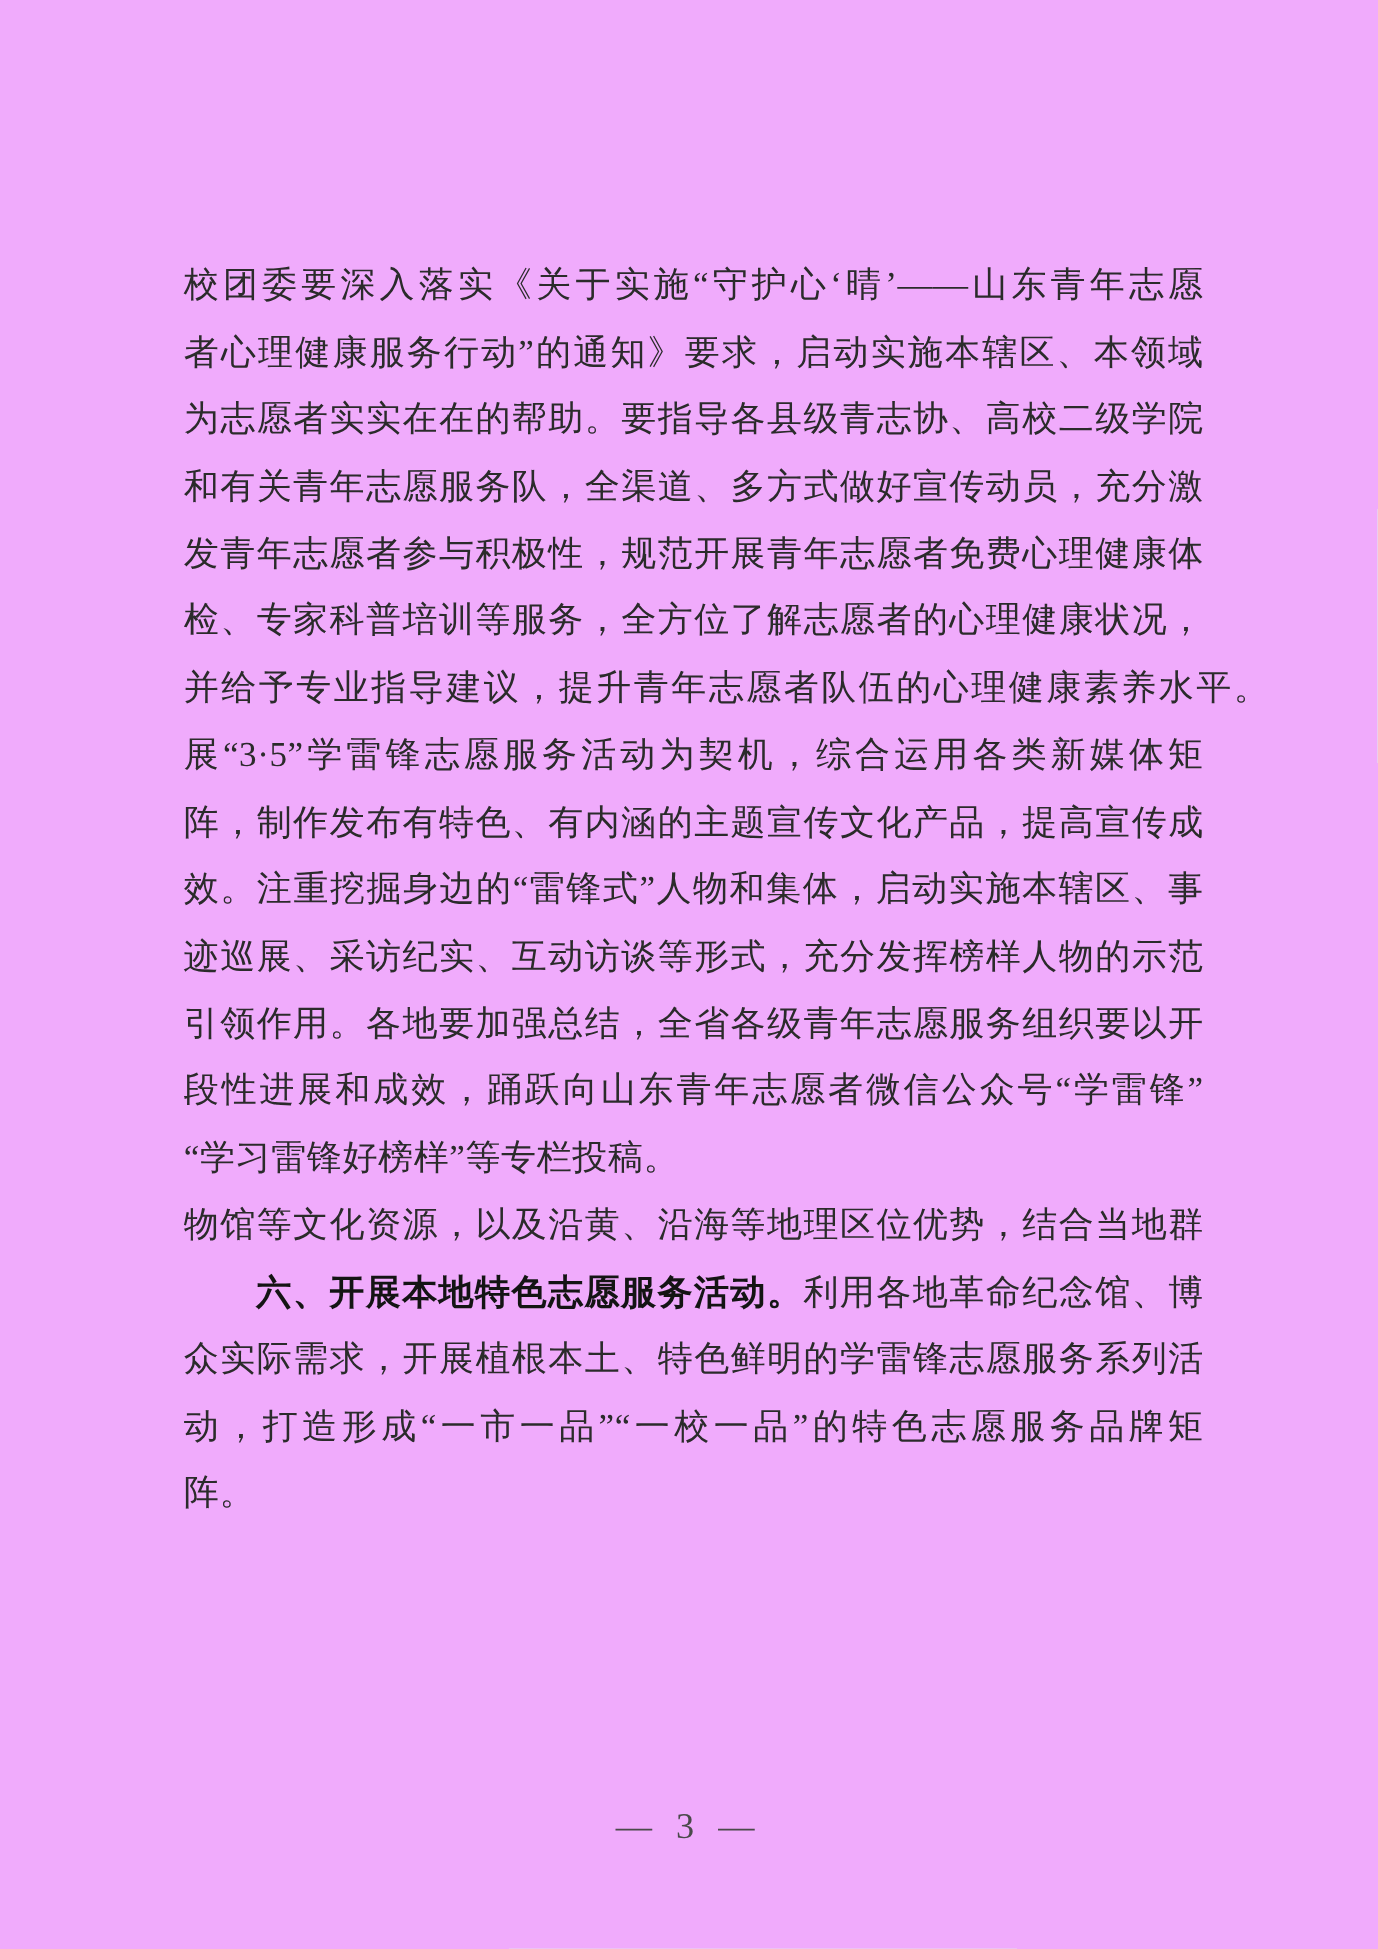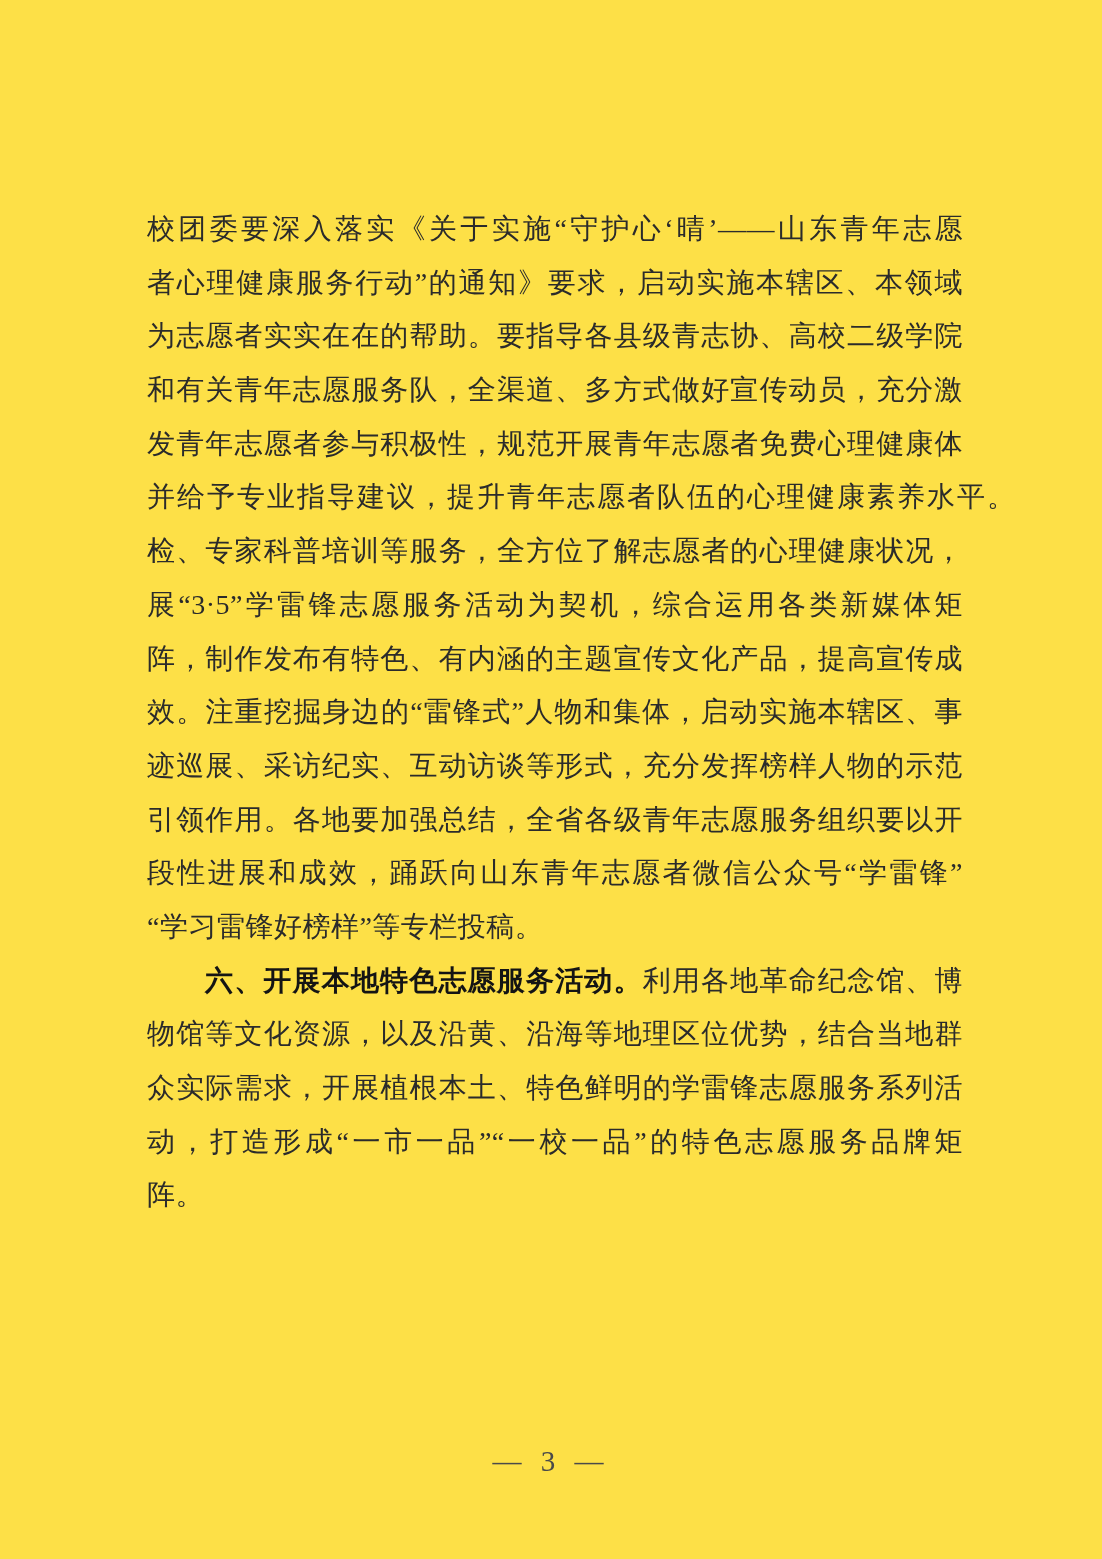--- a/index.html
+++ b/index.html
@@ -5,21 +5,21 @@
   html, body {
     margin: 0;
     padding: 0;
     background: #e8e8e8;
   }
   .page {
     position: relative;
     width: 1102px;
     height: 1559px;
     margin: 0 auto;
-    background: #fde047;
+    background: #f0abfc;
     font-family: "Liberation Serif", "DejaVu Serif", serif;
     overflow: hidden;
   }
   .text-block {
     position: absolute;
     left: 147px;
     top: 202px;
     width: 816px;
   }
   .line {
@@ -72,39 +72,39 @@
 <div class="page">
 
   <div class="text-block">
 
     <div>
       <div class="line">校团委要深入落实《关于实施“守护心‘晴’——山东青年志愿</div>
       <div class="line">者心理健康服务行动”的通知》要求，启动实施本辖区、本领域</div>
       <div class="line">为志愿者实实在在的帮助。要指导各县级青志协、高校二级学院</div>
       <div class="line">和有关青年志愿服务队，全渠道、多方式做好宣传动员，充分激</div>
       <div class="line">发青年志愿者参与积极性，规范开展青年志愿者免费心理健康体</div>
+      <div class="line">检、专家科普培训等服务，全方位了解志愿者的心理健康状况，</div>
       <div class="line solid">并给予专业指导建议，提升青年志愿者队伍的心理健康素养水平。</div>
-      <div class="line">检、专家科普培训等服务，全方位了解志愿者的心理健康状况，</div>
     </div>
 
     <div>
       <div class="line">展“3·5”学雷锋志愿服务活动为契机，综合运用各类新媒体矩</div>
       <div class="line">阵，制作发布有特色、有内涵的主题宣传文化产品，提高宣传成</div>
       <div class="line">效。注重挖掘身边的“雷锋式”人物和集体，启动实施本辖区、事</div>
       <div class="line">迹巡展、采访纪实、互动访谈等形式，充分发挥榜样人物的示范</div>
       <div class="line">引领作用。各地要加强总结，全省各级青年志愿服务组织要以开</div>
       <div class="line">段性进展和成效，踊跃向山东青年志愿者微信公众号“学雷锋”</div>
       <div class="line natural">“学习雷锋好榜样”等专栏投稿。</div>
     </div>
 
     <div>
+      <div class="line">物馆等文化资源，以及沿黄、沿海等地理区位优势，结合当地群</div>
       <div class="line indent">
         <span class="heading">六、开展本地特色志愿服务活动。</span><span>利用各地革命纪念馆、博</span>
       </div>
-      <div class="line">物馆等文化资源，以及沿黄、沿海等地理区位优势，结合当地群</div>
       <div class="line">众实际需求，开展植根本土、特色鲜明的学雷锋志愿服务系列活</div>
       <div class="line">动，打造形成“一市一品”“一校一品”的特色志愿服务品牌矩</div>
       <div class="line natural">阵。</div>
     </div>
 
   </div>
 
   <div class="footer">— 3 —</div>
 
 </div>

